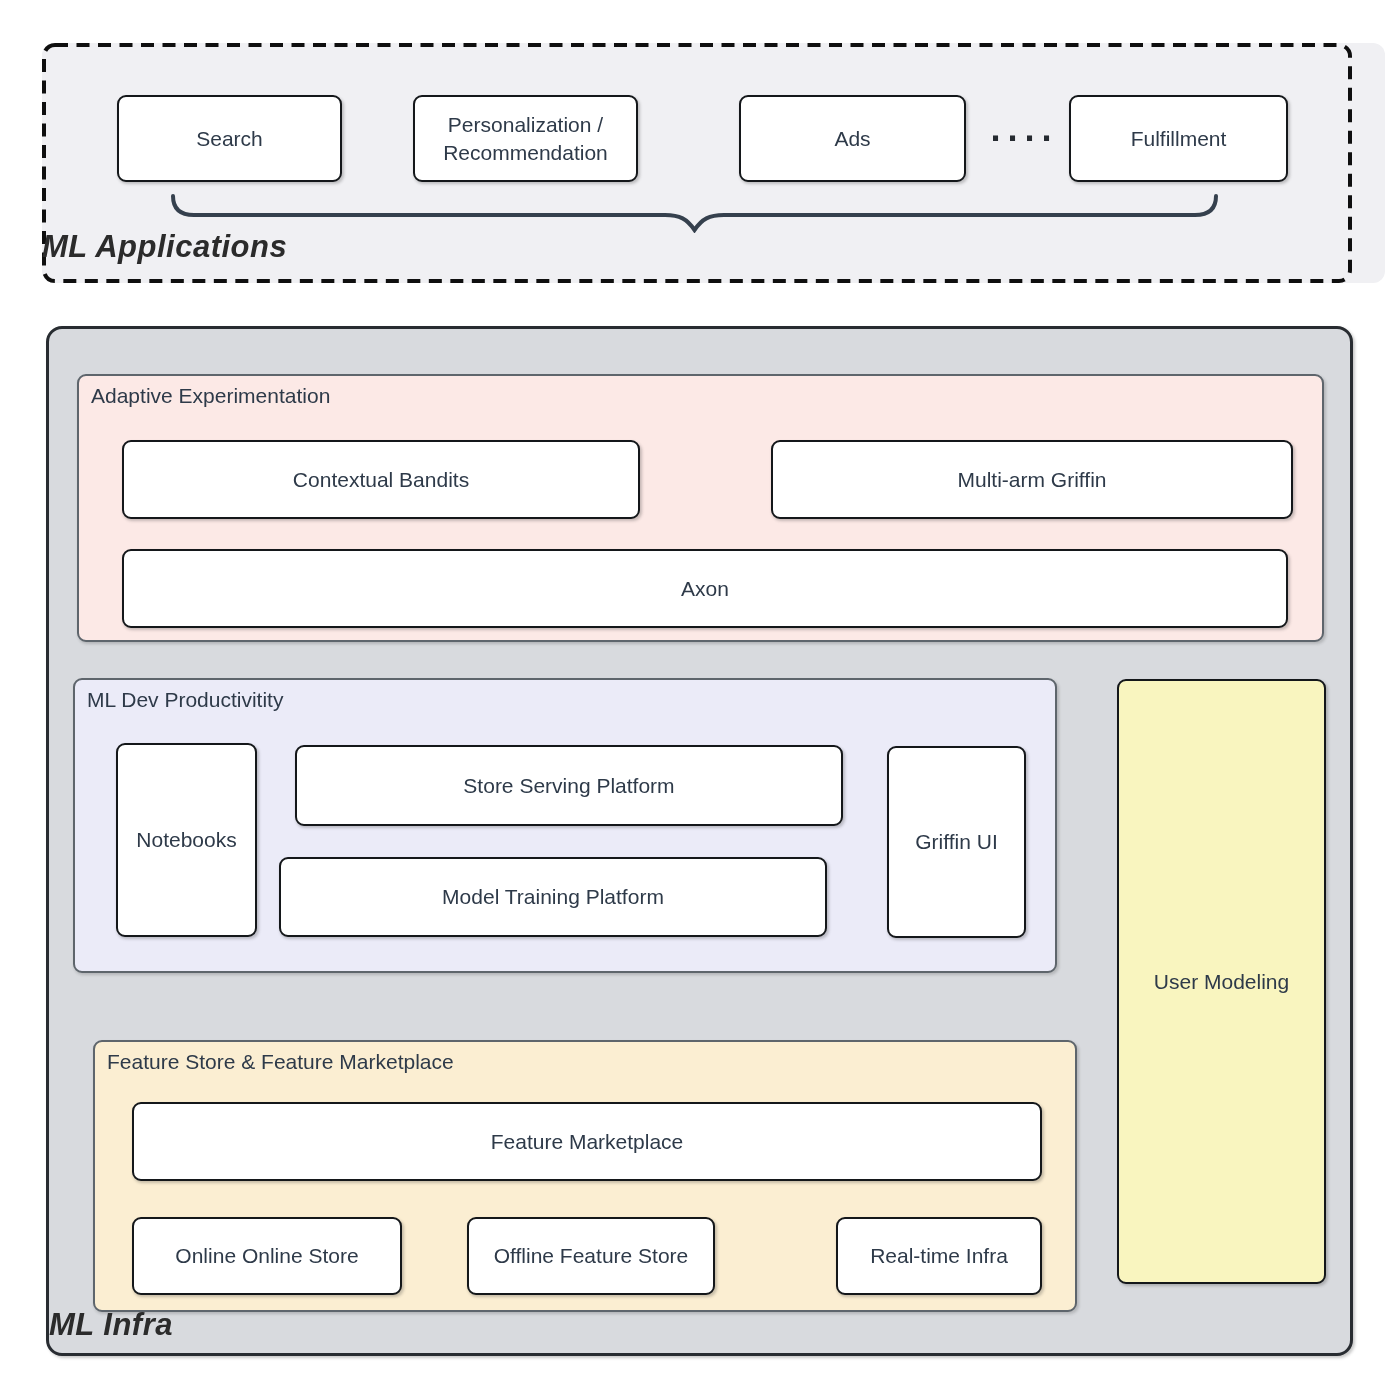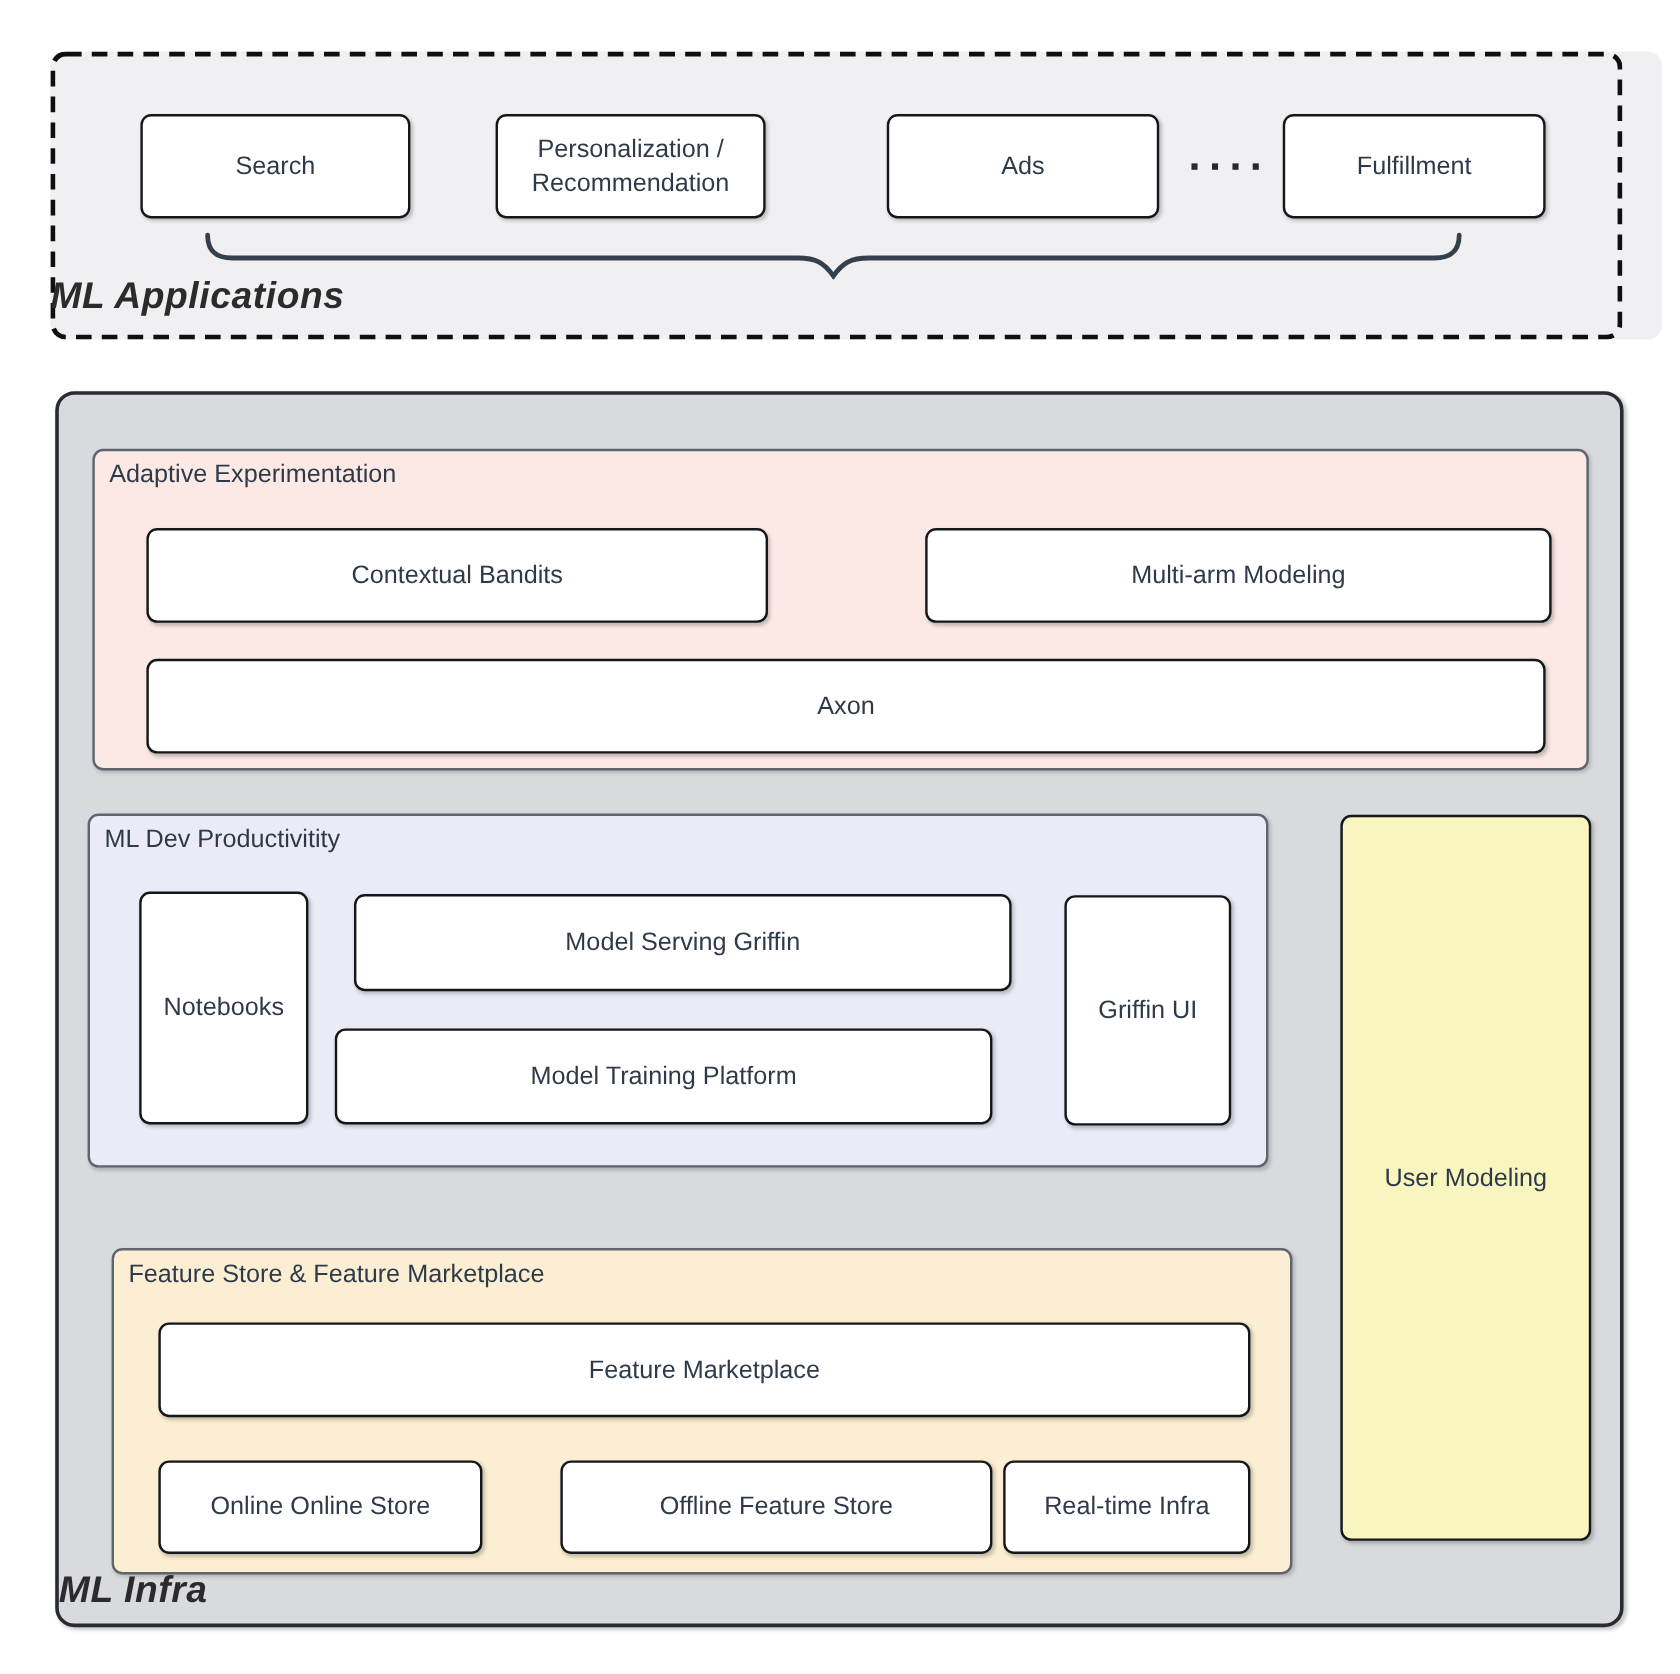--- a/index.html
+++ b/index.html
@@ -118,34 +118,34 @@
   </div>
 
   <div class="infra">
 
     <div class="section sec-adaptive">
       <div class="section-label">Adaptive Experimentation</div>
       <div class="box" style="left:43px;top:64px;width:518px;height:79px">
         <span>Contextual Bandits</span>
       </div>
       <div class="box" style="left:692px;top:64px;width:522px;height:79px">
-        <span>Multi-arm Modeling</span>
+        <span>Multi-arm Griffin</span>
       </div>
       <div class="box" style="left:43px;top:173px;width:1166px;height:79px">
         <span>Axon</span>
       </div>
     </div>
 
     <div class="section sec-mldev">
       <div class="section-label">ML Dev Productivitity</div>
       <div class="box" style="left:41px;top:63px;width:141px;height:194px">
         <span>Notebooks</span>
       </div>
       <div class="box" style="left:220px;top:65px;width:548px;height:81px">
-        <span>Model Serving Griffin</span>
+        <span>Store Serving Platform</span>
       </div>
       <div class="box" style="left:204px;top:177px;width:548px;height:80px">
         <span>Model Training Platform</span>
       </div>
       <div class="box" style="left:812px;top:66px;width:139px;height:192px">
         <span>Griffin UI</span>
       </div>
     </div>
 
     <div class="box user-modeling">
@@ -153,21 +153,21 @@
     </div>
 
     <div class="section sec-feature">
       <div class="section-label">Feature Store &amp; Feature Marketplace</div>
       <div class="box" style="left:37px;top:60px;width:910px;height:79px">
         <span>Feature Marketplace</span>
       </div>
       <div class="box" style="left:37px;top:175px;width:270px;height:78px">
         <span>Online Online Store</span>
       </div>
-      <div class="box" style="left:372px;top:175px;width:360px;height:78px">
+      <div class="box" style="left:372px;top:175px;width:248px;height:78px">
         <span>Offline Feature Store</span>
       </div>
       <div class="box" style="left:741px;top:175px;width:206px;height:78px">
         <span>Real-time Infra</span>
       </div>
     </div>
 
     <div class="title" style="top:978px">ML Infra</div>
   </div>
 

